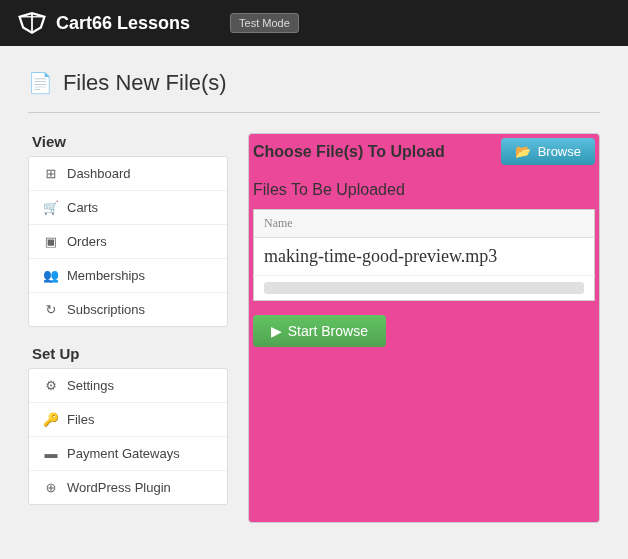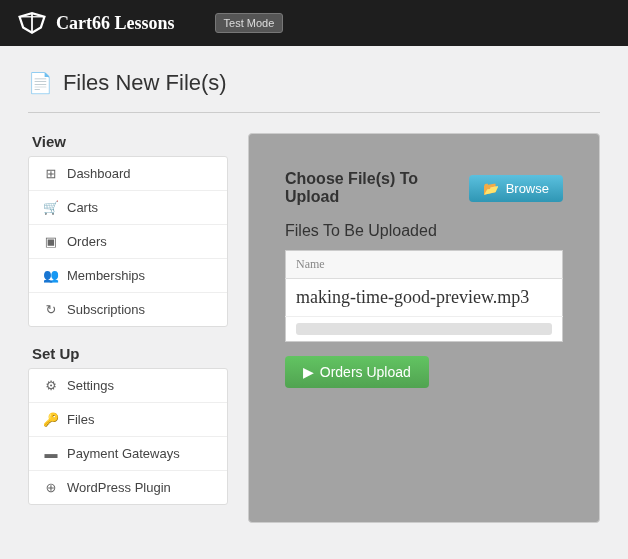--- a/index.html
+++ b/index.html
@@ -14,21 +14,20 @@
       padding: 0 16px;
       gap: 12px;
     }
     .top-bar-logo {
       display: flex;
       align-items: center;
       gap: 8px;
       color: #fff;
       font-size: 18px;
       font-weight: bold;
-      font-family: Liberation Serif, serif;
     }
     .top-bar-logo svg {
       width: 32px; height: 28px;
     }
     .test-mode-badge {
       background: #555;
       color: #ddd;
       font-size: 11px;
       padding: 3px 8px;
       border-radius: 3px;
@@ -107,24 +106,24 @@
     .sidebar-item-icon {
       font-size: 13px;
       color: #666;
       width: 16px;
       text-align: center;
     }
 
     
     .main-content {
       flex: 1;
-      background: #a3a3a3;
+      background: #ec4899;
       border: 1px solid #ccc;
       border-radius: 4px;
-      padding: 36px;
+      padding: 4px;
     }
 
     .upload-header {
       display: flex;
       align-items: center;
       justify-content: space-between;
       margin-bottom: 16px;
     }
 
     .upload-title {
@@ -307,18 +306,18 @@
               <div class="progress-bar-container">
                 <div class="progress-bar-fill"></div>
               </div>
             </td>
           </tr>
         </tbody>
       </table>
 
       <button class="btn-start-upload">
         <span>▶</span>
-        <span>Orders Upload</span>
+        <span>Start Browse</span>
       </button>
 
     </div>
   </div>
 </div>
 
 </body></html>

